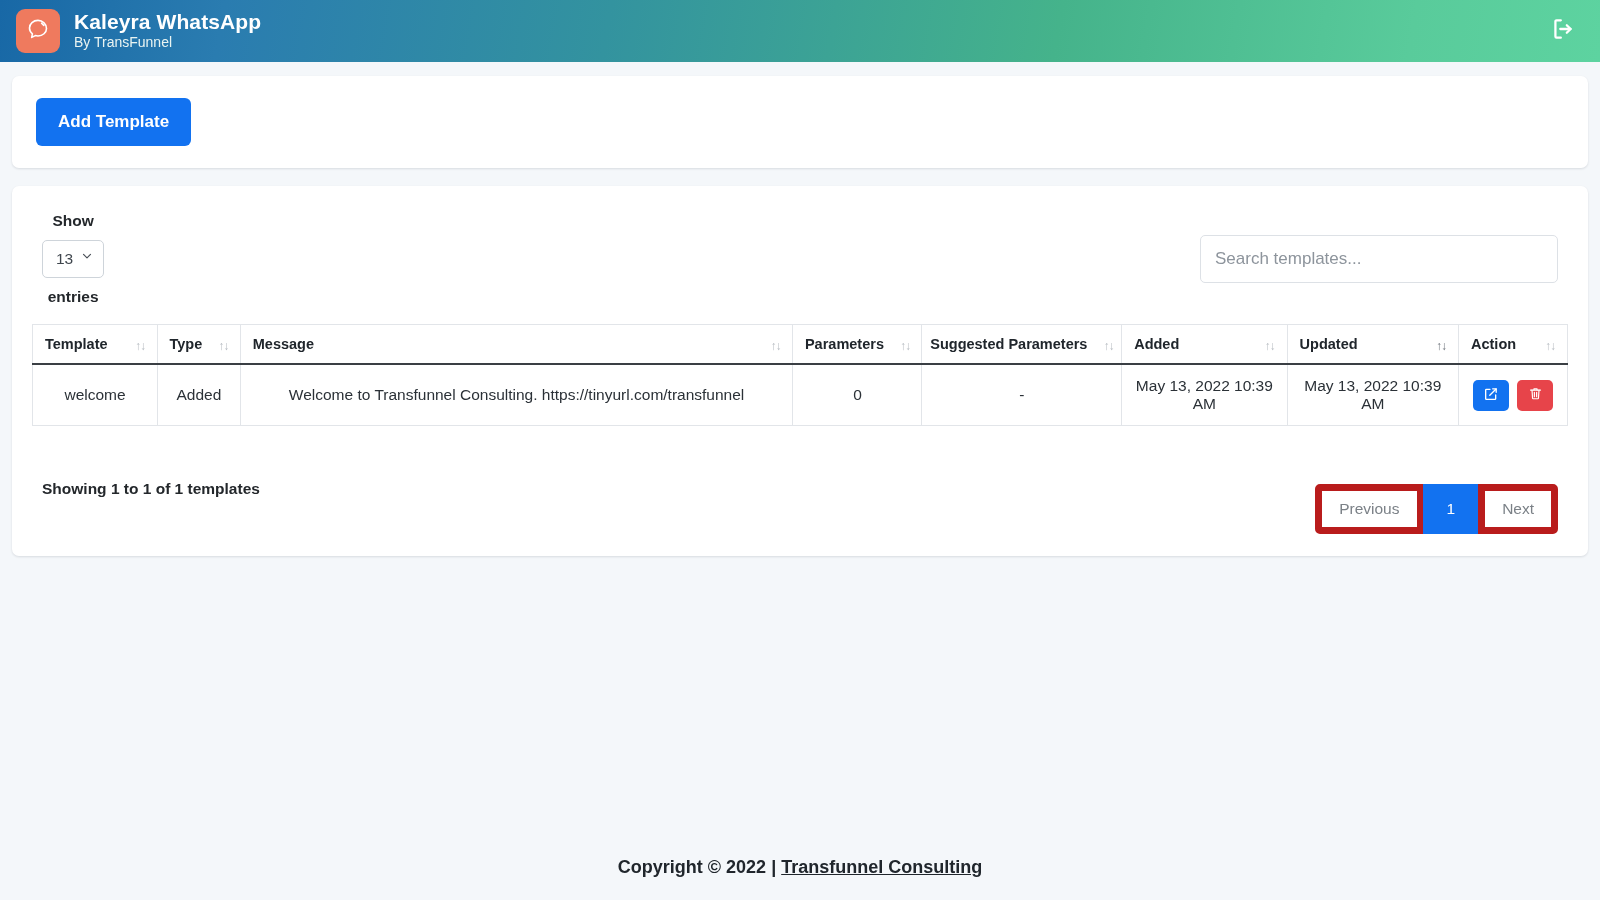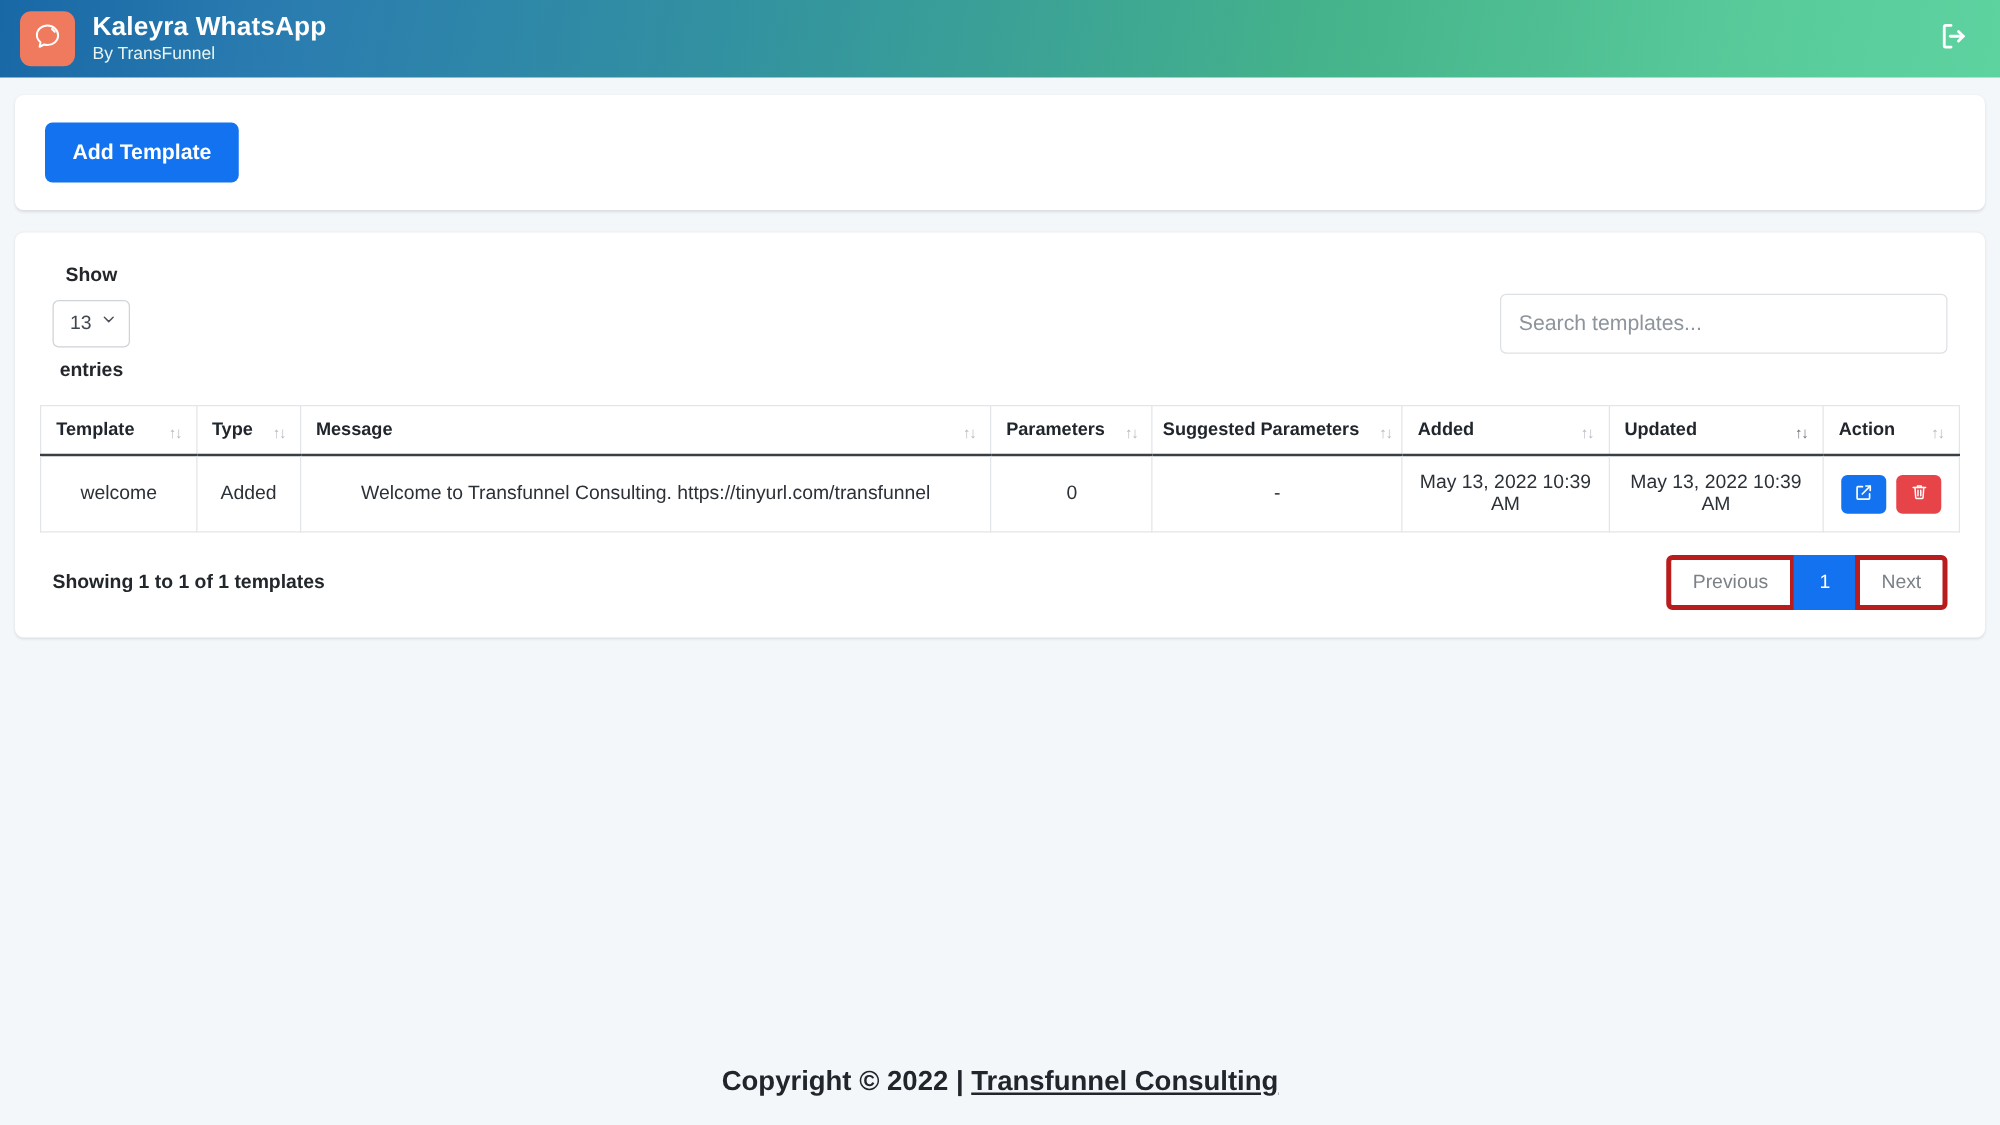--- a/index.html
+++ b/index.html
@@ -160,41 +160,42 @@
   .icon-btn.edit { background: #1272f0; }
   .icon-btn.del { background: #e7444a; }
 
   .table-footer {
     display: flex; align-items: center; justify-content: space-between;
     padding: 18px 10px 0 10px;
   }
   .showing-info { font-size: 15.5px; font-weight: 700; color: #23272b; }
   .pagination { display: flex; }
   .pg {
-    border: 4px solid #b91c1c;
+    border: 7px solid #b91c1c;
     background: #fff;
     color: #7b8187;
     font-size: 15.5px;
     font-family: "Liberation Sans", sans-serif;
     padding: 9px 17px;
     cursor: pointer;
     margin-left: -1px;
+    margin-top: 40px;
   }
   .pg:first-child { border-radius: 5px 0 0 5px; margin-left: 0; }
   .pg:last-child { border-radius: 0 5px 5px 0; }
   .pg.active {
     background: #1272f0; border-color: #1272f0; color: #fff;
   }
 
   
   .site-footer {
     position: absolute;
     left: 0; right: 0; bottom: 22px;
     text-align: center;
-    font-size: 22px;
+    font-size: 18px;
     font-weight: 700;
     color: #20262c;
   }
   .site-footer a {
     color: #20262c;
     text-decoration: underline;
   }
 </style>
 </head>
 <body>

